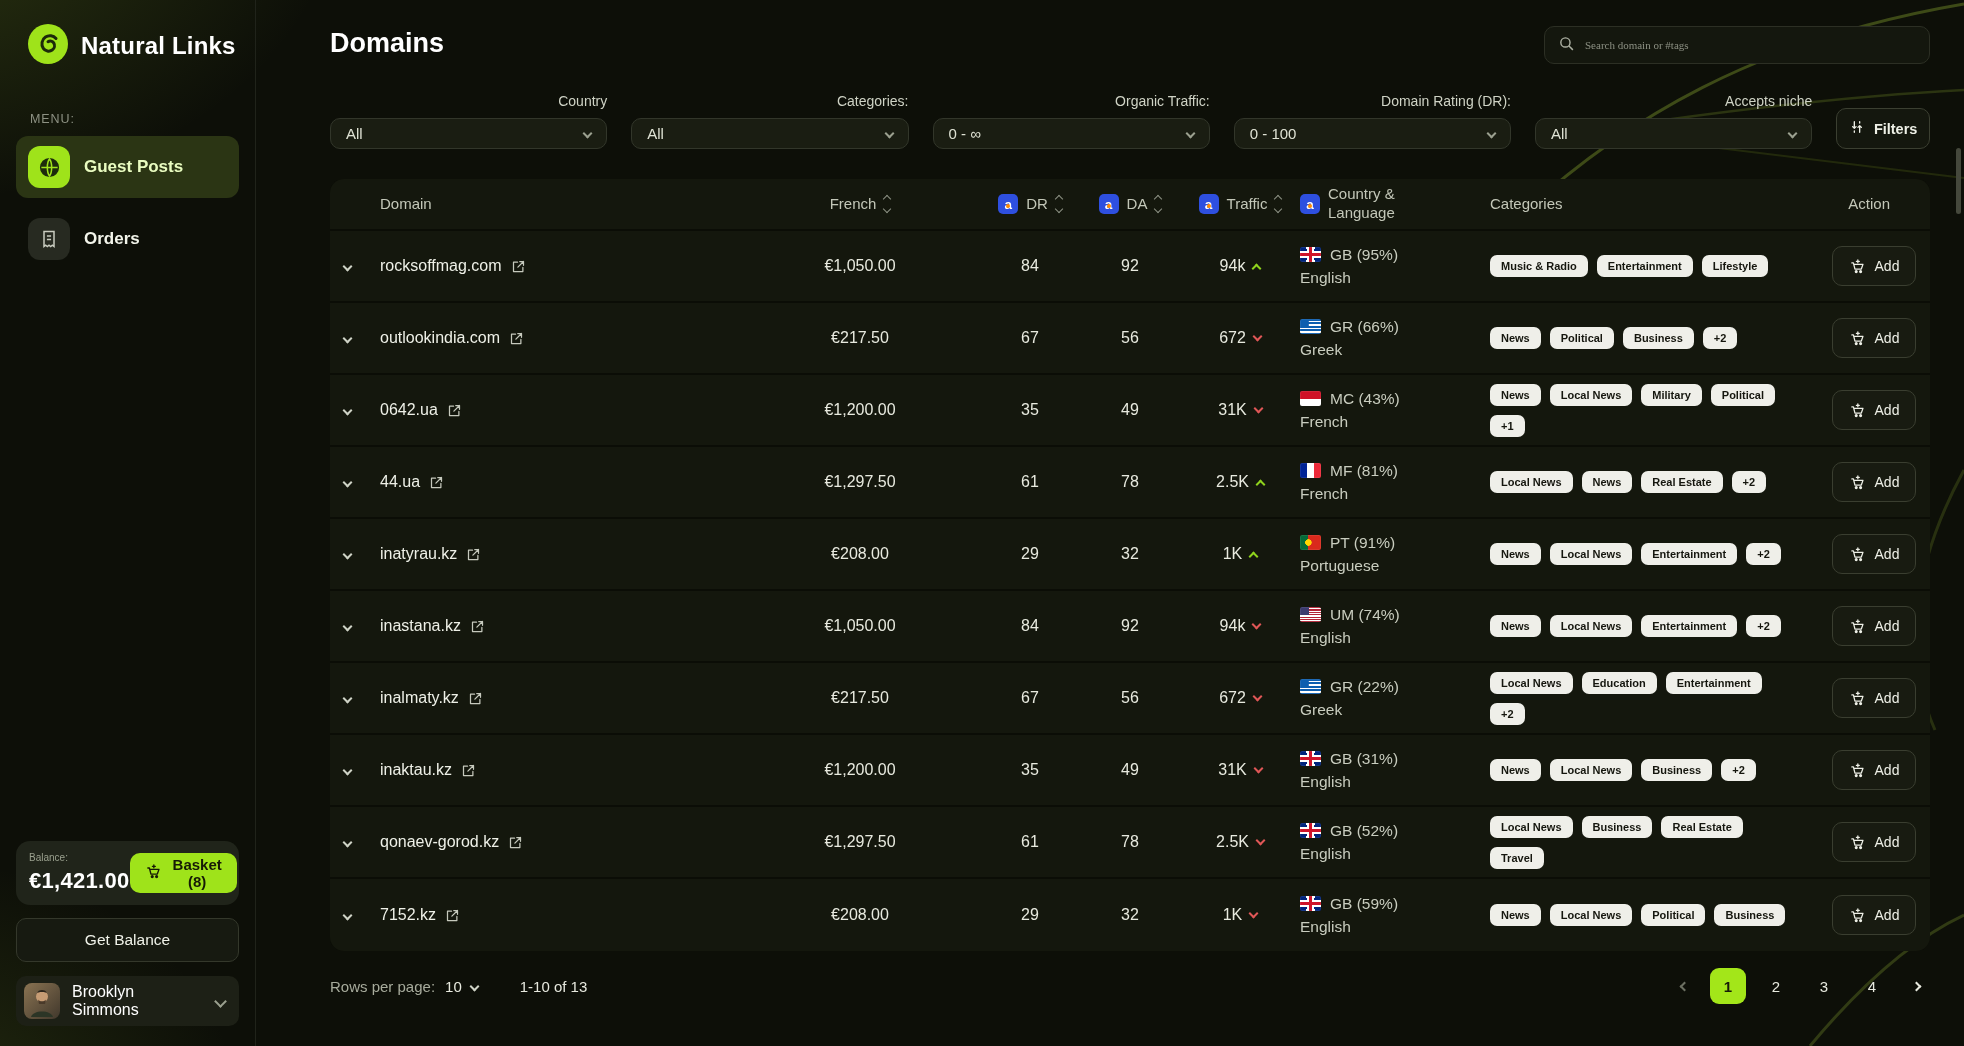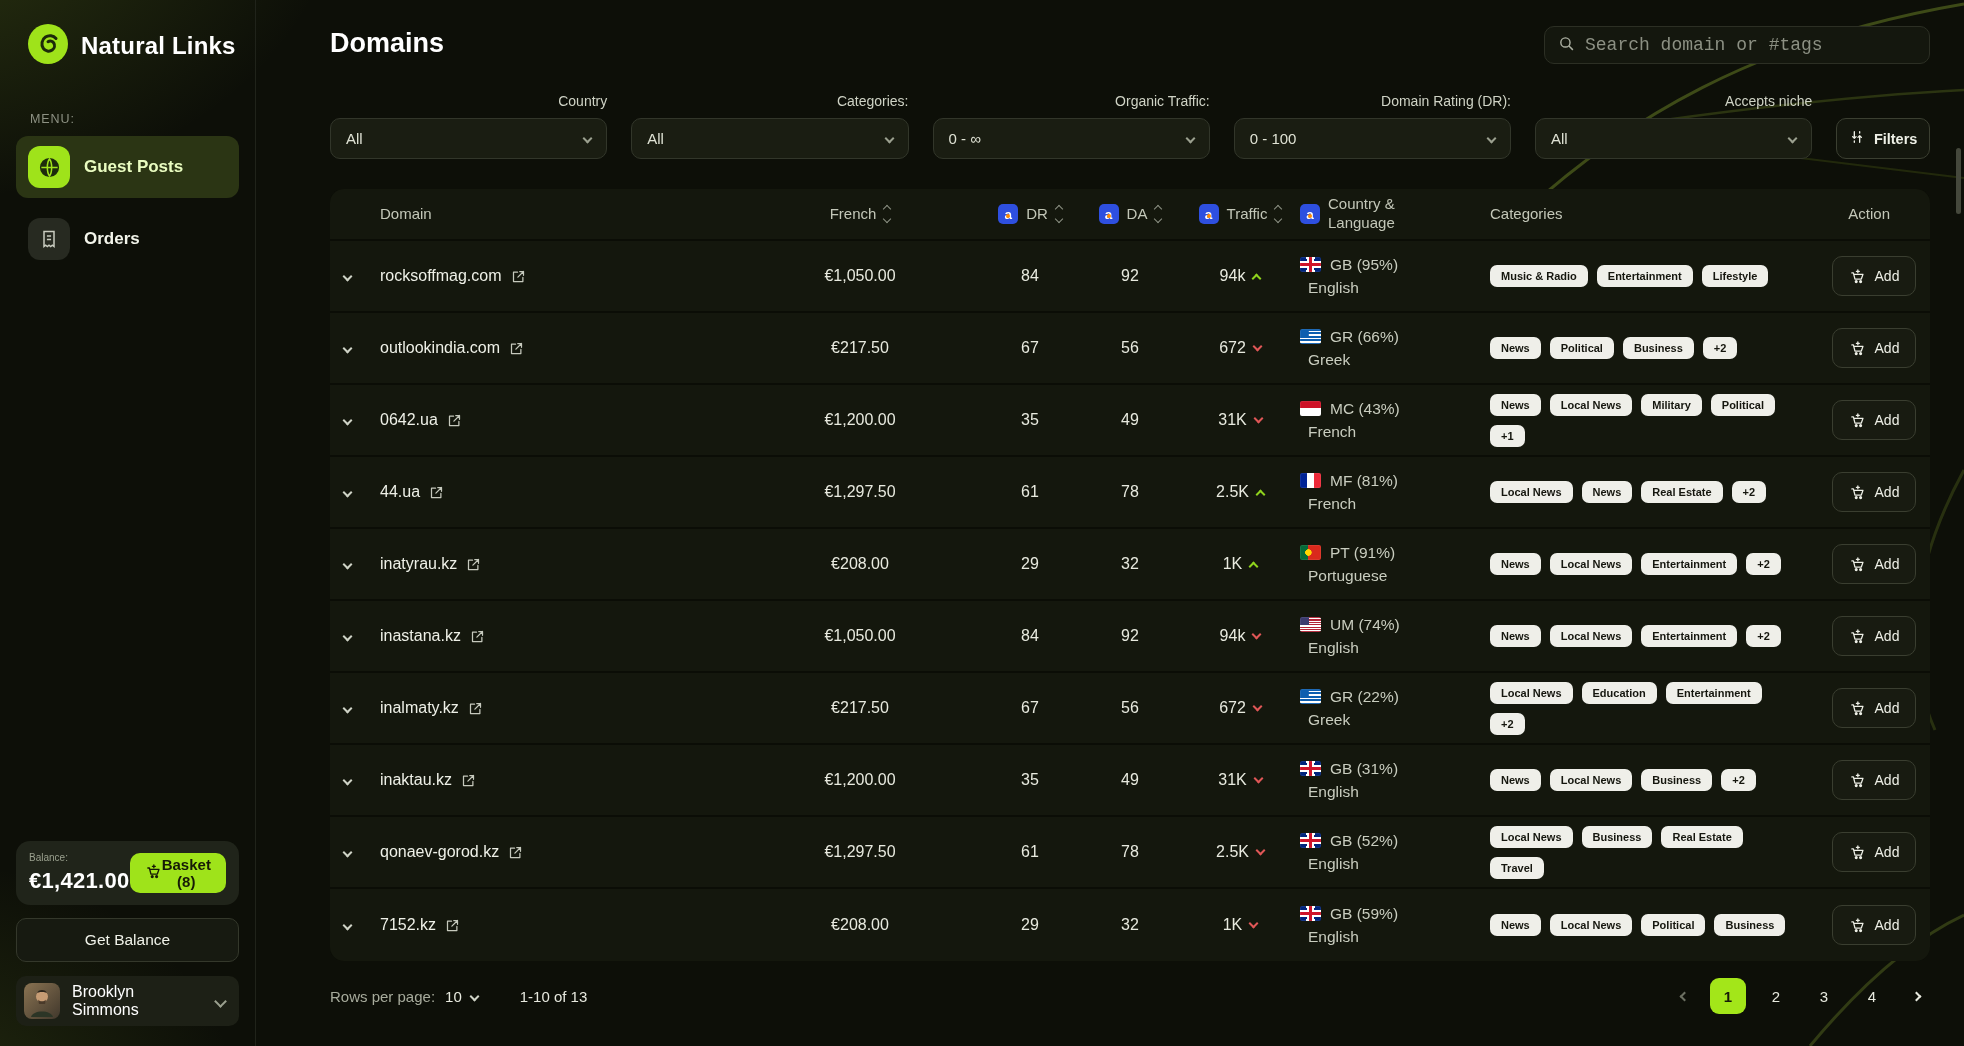--- a/index.html
+++ b/index.html
@@ -25,37 +25,37 @@
   .nav-icon{ width:42px; height:42px; border-radius:12px; display:flex; align-items:center; justify-content:center; flex:0 0 auto; }
   .nav-icon.lime{ background:#9fe31a; }
   .nav-icon.gray{ background:#272a21; }
   .nav-label{ font-size:17px; font-weight:600; color:#f2f4ea; }
   .nav-item.active .nav-label{ color:#e9fcc0; }
 
   .sidebar-bottom{ position:absolute; left:16px; right:16px; bottom:20px; }
   .balance-card{ background:#20241a; border-radius:14px; padding:11px 13px; display:flex; justify-content:space-between; align-items:center; }
   .balance-label{ font-size:10px; color:#9aa08e; margin-bottom:5px; }
   .balance-value{ font-size:22px; font-weight:700; color:#fff; letter-spacing:.3px; }
-  .basket-btn{ background:#9fe31a; color:#161a06; border:none; border-radius:10px; height:40px; padding:0 15px; font-size:15px; font-weight:700; display:flex; align-items:center; gap:0; cursor:pointer; font-family:inherit; }
+  .basket-btn{ background:#9fe31a; color:#161a06; border:none; border-radius:10px; height:40px; padding:0 15px; font-size:15px; font-weight:700; display:flex; align-items:center; gap:11px; cursor:pointer; font-family:inherit; }
   .get-balance-btn{ width:100%; height:44px; margin-top:13px; background:#171a11; border:1px solid #34382b; border-radius:10px; color:#f0f2e9; font-size:15.5px; cursor:pointer; font-family:inherit; }
   .user-row{ margin-top:14px; background:#1d2016; border-radius:10px; padding:7px 14px 7px 8px; display:flex; align-items:center; gap:12px; cursor:pointer;justify-content:center; }
   .avatar{ width:36px; height:36px; border-radius:8px; overflow:hidden; flex:0 0 auto; }
   .user-name{ font-size:16px; color:#fff; flex:1; }
 
   
   .main{ position:absolute; left:296px; top:0; right:0; bottom:0; padding:28px 34px 0 34px; z-index:1; }
   .page-title{ font-size:27px; font-weight:700; color:#fff; }
   .search-box{ position:absolute; top:26px; right:34px; width:386px; height:38px; background:#14170e; border:1px solid #2c2f24; border-radius:10px; display:flex; align-items:center; gap:10px; padding:0 13px; }
-  .search-box input{ background:transparent; border:none; outline:none; color:#0ea5e9; font-size:18px; width:100%; font-family:Liberation Mono, monospace; }
+  .search-box input{ background:transparent; border:none; outline:none; color:#0ea5e9; font-size:11px; width:100%; font-family:Liberation Serif, serif; }
   .search-box input::placeholder{ color:#8c9083; }
 
   .filters-row{ display:flex; align-items:flex-end; gap:24px; margin-top:34px; }
   .filter-field{ display:flex; flex-direction:column; gap:9px; width:281px; }
   .filter-label{ font-size:14px; color:#cfd3c5;text-align:right; }
-  .filter-select{ height:41px; background:#1a1d12; border:1px solid #32362a; border-radius:10px; display:flex; align-items:center; justify-content:space-between; padding:0 15px; color:#dfe2d4; font-size:15px; cursor:pointer; }
+  .filter-select{ height:31px; background:#1a1d12; border:1px solid #32362a; border-radius:10px; display:flex; align-items:center; justify-content:space-between; padding:0 15px; color:#dfe2d4; font-size:15px; cursor:pointer; }
   .filters-btn{ height:41px; width:95px; margin-left:auto; background:#14170e; border:1px solid #3b3f31; border-radius:10px; color:#eef0e6; font-size:14.5px; font-weight:600; display:flex; align-items:center; justify-content:center; gap:9px; cursor:pointer; font-family:inherit; }
 
   
   .table{ --cols:36px 360px 240px 100px 100px 120px 190px 1fr 110px; margin-top:30px; border-radius:14px; overflow:hidden; background:#0b0d06; }
   .thead,.trow{ display:grid; grid-template-columns:var(--cols); align-items:center; background:#14170d; padding:0 10px 0 14px; border-bottom:2px solid #0b0d06; }
   .thead{ height:52px; color:#c3c7b8; font-size:15px; }
   .trow{ height:72px; }
   .trow:last-child{ border-bottom:none; }
   .hc{ display:flex; align-items:center; }
   .hc.center,.cell.center{ justify-content:center; text-align:center; }
@@ -77,21 +77,21 @@
 
   .c-domain{ gap:9px; }
   .c-domain .dom{ color:#eef0e7; cursor:pointer; }
   .row-chev{ cursor:pointer; }
   .trend{ width:7px; height:7px; border-right:2px solid; border-bottom:2px solid; display:inline-block; margin-left:8px; }
   .trend.up{ border-color:#8fd31d; transform:rotate(-135deg); margin-top:5px; }
   .trend.down{ border-color:#e05757; transform:rotate(45deg); margin-bottom:4px; }
 
   .c-country{ display:block; font-size:15.5px; color:#c9cdbf; }
   .country-line{ display:flex; align-items:center; gap:9px; }
-  .lang{ margin-top:5px;margin-left:8px; }
+  .lang{ margin-top:5px; }
   .flag{ width:21px; height:15px; border-radius:2px; display:inline-block; flex:0 0 auto; box-shadow:0 0 0 1px rgba(255,255,255,.08) inset; }
   .flag-GB{ background:
       linear-gradient(to right, transparent 42%, #cf142b 42%, #cf142b 58%, transparent 58%),
       linear-gradient(to bottom, transparent 37%, #cf142b 37%, #cf142b 63%, transparent 63%),
       linear-gradient(to right, transparent 34%, #fff 34%, #fff 66%, transparent 66%),
       linear-gradient(to bottom, transparent 27%, #fff 27%, #fff 73%, transparent 73%),
       linear-gradient(63deg, transparent 45%, #fff 45%, #fff 55%, transparent 55%),
       linear-gradient(-63deg, transparent 45%, #fff 45%, #fff 55%, transparent 55%),
       #00247d; }
   .flag-GR{ background:

